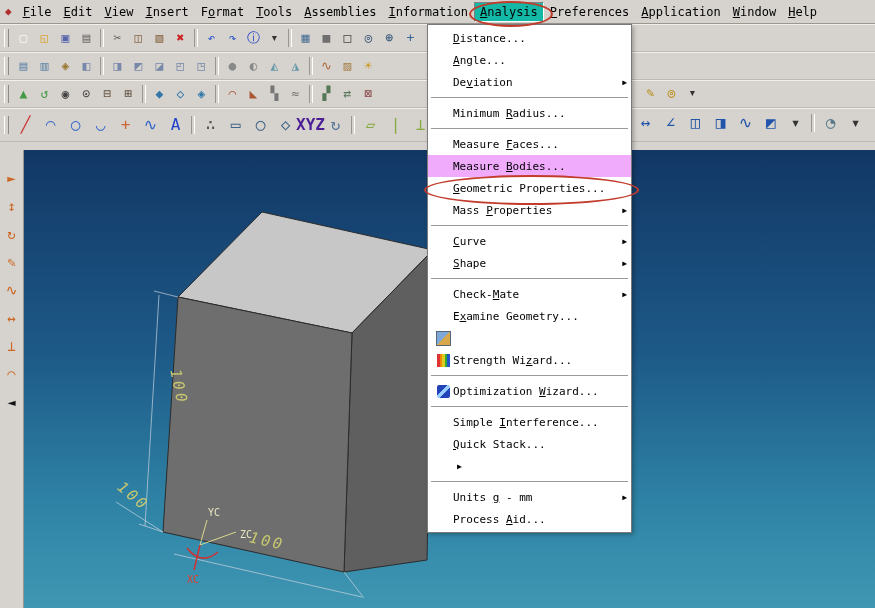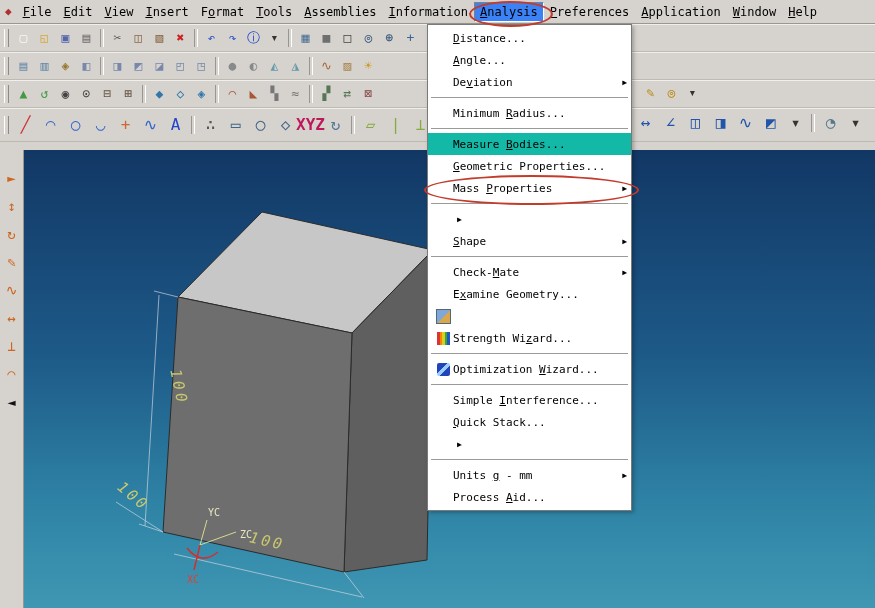--- a/index.html
+++ b/index.html
@@ -3,21 +3,21 @@
 <meta charset="utf-8">
 <style>
   html,body{width:875px;height:608px;margin:0;padding:0;overflow:hidden}
   body{position:relative;background:#d6d3ce;font-family:"DejaVu Sans Mono","Liberation Mono",monospace;color:#000;}
 
   
   #menubar{height:24px;display:flex;align-items:center;background:#d6d3ce;
     border-bottom:1px solid #9a978f;padding:0 2px;font-size:12px;box-sizing:border-box;white-space:nowrap}
   .app-icon{margin:0 5px 0 3px;font-size:11px}
   .mb-item{padding:3px 6px;cursor:default}
-  .mb-item.open{border:1px solid;border-color:#808080 #ffffff #ffffff #808080;padding:2px 5px;background:#3b82f6}
+  .mb-item.open{border:1px solid;border-color:#808080 #ffffff #ffffff #808080;padding:2px 5px;background:#14b8a6}
 
   
   .toolbar{display:flex;align-items:center;background:#d6d3ce;border-bottom:1px solid #bdbab2;
     box-shadow:inset 0 1px 0 #f0efec;padding:2px 2px;position:relative;height:28px;box-sizing:border-box}
   .toolbar.big{height:34px}
   .grip{width:3px;height:18px;margin:0 4px 0 2px;border-left:1px solid #ffffff;border-right:1px solid #8a8a8a}
   .ticon{width:19px;height:19px;display:flex;align-items:center;justify-content:center;
     font-size:13px;line-height:1;margin:0 1px;cursor:default}
   .toolbar.big .ticon{width:23px;height:23px;font-size:16px}
   .ticon.multi{font-size:7px;font-weight:bold;letter-spacing:0}
@@ -33,21 +33,21 @@
   
   #viewport{position:absolute;top:150px;left:24px;right:0;bottom:0;
     background:linear-gradient(180deg,#123765 0%,#1d5a88 45%,#2f84a6 78%,#3f97b3 100%)}
   #viewport svg{display:block;width:100%;height:100%}
 
   
   #analysis-menu{position:absolute;left:427px;top:24px;width:205px;background:#ffffff;
     border:1px solid #7a7a7a;box-shadow:2px 2px 4px rgba(0,0,0,.25);padding:2px 0;
     z-index:50;font-size:11px;box-sizing:border-box}
   .mitem{height:22px;display:flex;align-items:center;padding:0 4px 0 5px;cursor:default;color:#000}
-  .mitem.hl{background:#14b8a6}
+  .mitem.hl{background:#f0abfc}
   .mitem .gut{width:20px;display:flex;align-items:center;justify-content:center;flex:none}
   .gicon{width:13px;height:13px;display:inline-block}
   .gicon.compare{background:linear-gradient(135deg,#7fa8d8 50%,#d8a84a 50%);border:1px solid #556677}
   .gicon.rainbow{background:linear-gradient(90deg,#dd3333 0 20%,#ee8800 20% 40%,#ddcc22 40% 60%,#33aa33 60% 80%,#2255cc 80% 100%)}
   .gicon.wand{background:linear-gradient(135deg,#2244bb 40%,#99ccff 40% 60%,#2244bb 60%);border-radius:2px}
   .gicon.molded{background:linear-gradient(180deg,#2266cc 55%,#eecc22 55%)}
   .mlabel{flex:1;white-space:pre}
   .marrow{font-size:8px;margin-left:4px;flex:none}
   .msep{border-top:1px solid #9a9a9a;margin:4px 3px}
 
@@ -156,21 +156,21 @@
     <span class="ticon" style="color: rgb(51, 102, 204);">○</span>
     <span class="ticon" style="color: rgb(51, 102, 204);">◡</span>
     <span class="ticon" style="color: rgb(204, 102, 51);">+</span>
     <span class="ticon" style="color: rgb(51, 102, 204);">∿</span>
     <span class="ticon" style="color: rgb(34, 68, 204);">A</span>
     <span class="tsep"></span>
     <span class="ticon" style="color: rgb(85, 85, 85);">∴</span>
     <span class="ticon" style="color: rgb(68, 102, 136);">▭</span>
     <span class="ticon" style="color: rgb(68, 102, 136);">◯</span>
     <span class="ticon" style="color: rgb(68, 102, 136);">◇</span>
-    <span class="ticon multi" style="color: #be185d;">XYZ</span>
+    <span class="ticon multi" style="color: #4c1d95;">XYZ</span>
     <span class="ticon" style="color: rgb(85, 119, 153);">↻</span>
     <span class="tsep"></span>
     <span class="ticon" style="color: rgb(136, 170, 68);">▱</span>
     <span class="ticon" style="color: rgb(136, 170, 68);">|</span>
     <span class="ticon" style="color: rgb(136, 170, 68);">⊥</span>
     <div class="rgroup" style="left: 633px;">
       <span class="ticon" style="color: rgb(34, 85, 170);">↔</span>
       <span class="ticon" style="color: rgb(34, 85, 170);">∠</span>
       <span class="ticon" style="color: rgb(34, 85, 170);">◫</span>
       <span class="ticon" style="color: rgb(34, 85, 170);">◨</span>
@@ -240,36 +240,41 @@
       <span class="gut"></span>
       <span class="mlabel">De<u>v</u>iation</span>
       <span class="marrow">▶</span>
     </div>
     <div class="msep"></div>
     <div class="mitem">
       <span class="gut"></span>
       <span class="mlabel">Minimum <u>R</u>adius...</span>
     </div>
     <div class="msep"></div>
+    <div class="mitem">
+      <span class="gut"></span>
+      <span class="mlabel">Measure <u>F</u>aces...</span>
+    </div>
     <div class="mitem hl">
       <span class="gut"></span>
       <span class="mlabel">Measure <u>B</u>odies...</span>
     </div>
     <div class="mitem">
       <span class="gut"></span>
       <span class="mlabel"><u>G</u>eometric Properties...</span>
     </div>
     <div class="mitem">
       <span class="gut"></span>
       <span class="mlabel">Mass <u>P</u>roperties</span>
       <span class="marrow">▶</span>
     </div>
     <div class="msep"></div>
     <div class="mitem">
       <span class="gut"></span>
+      <span class="mlabel"><u>C</u>urve</span>
       <span class="marrow">▶</span>
     </div>
     <div class="mitem">
       <span class="gut"></span>
       <span class="mlabel"><u>S</u>hape</span>
       <span class="marrow">▶</span>
     </div>
     <div class="msep"></div>
     <div class="mitem">
       <span class="gut"></span>

